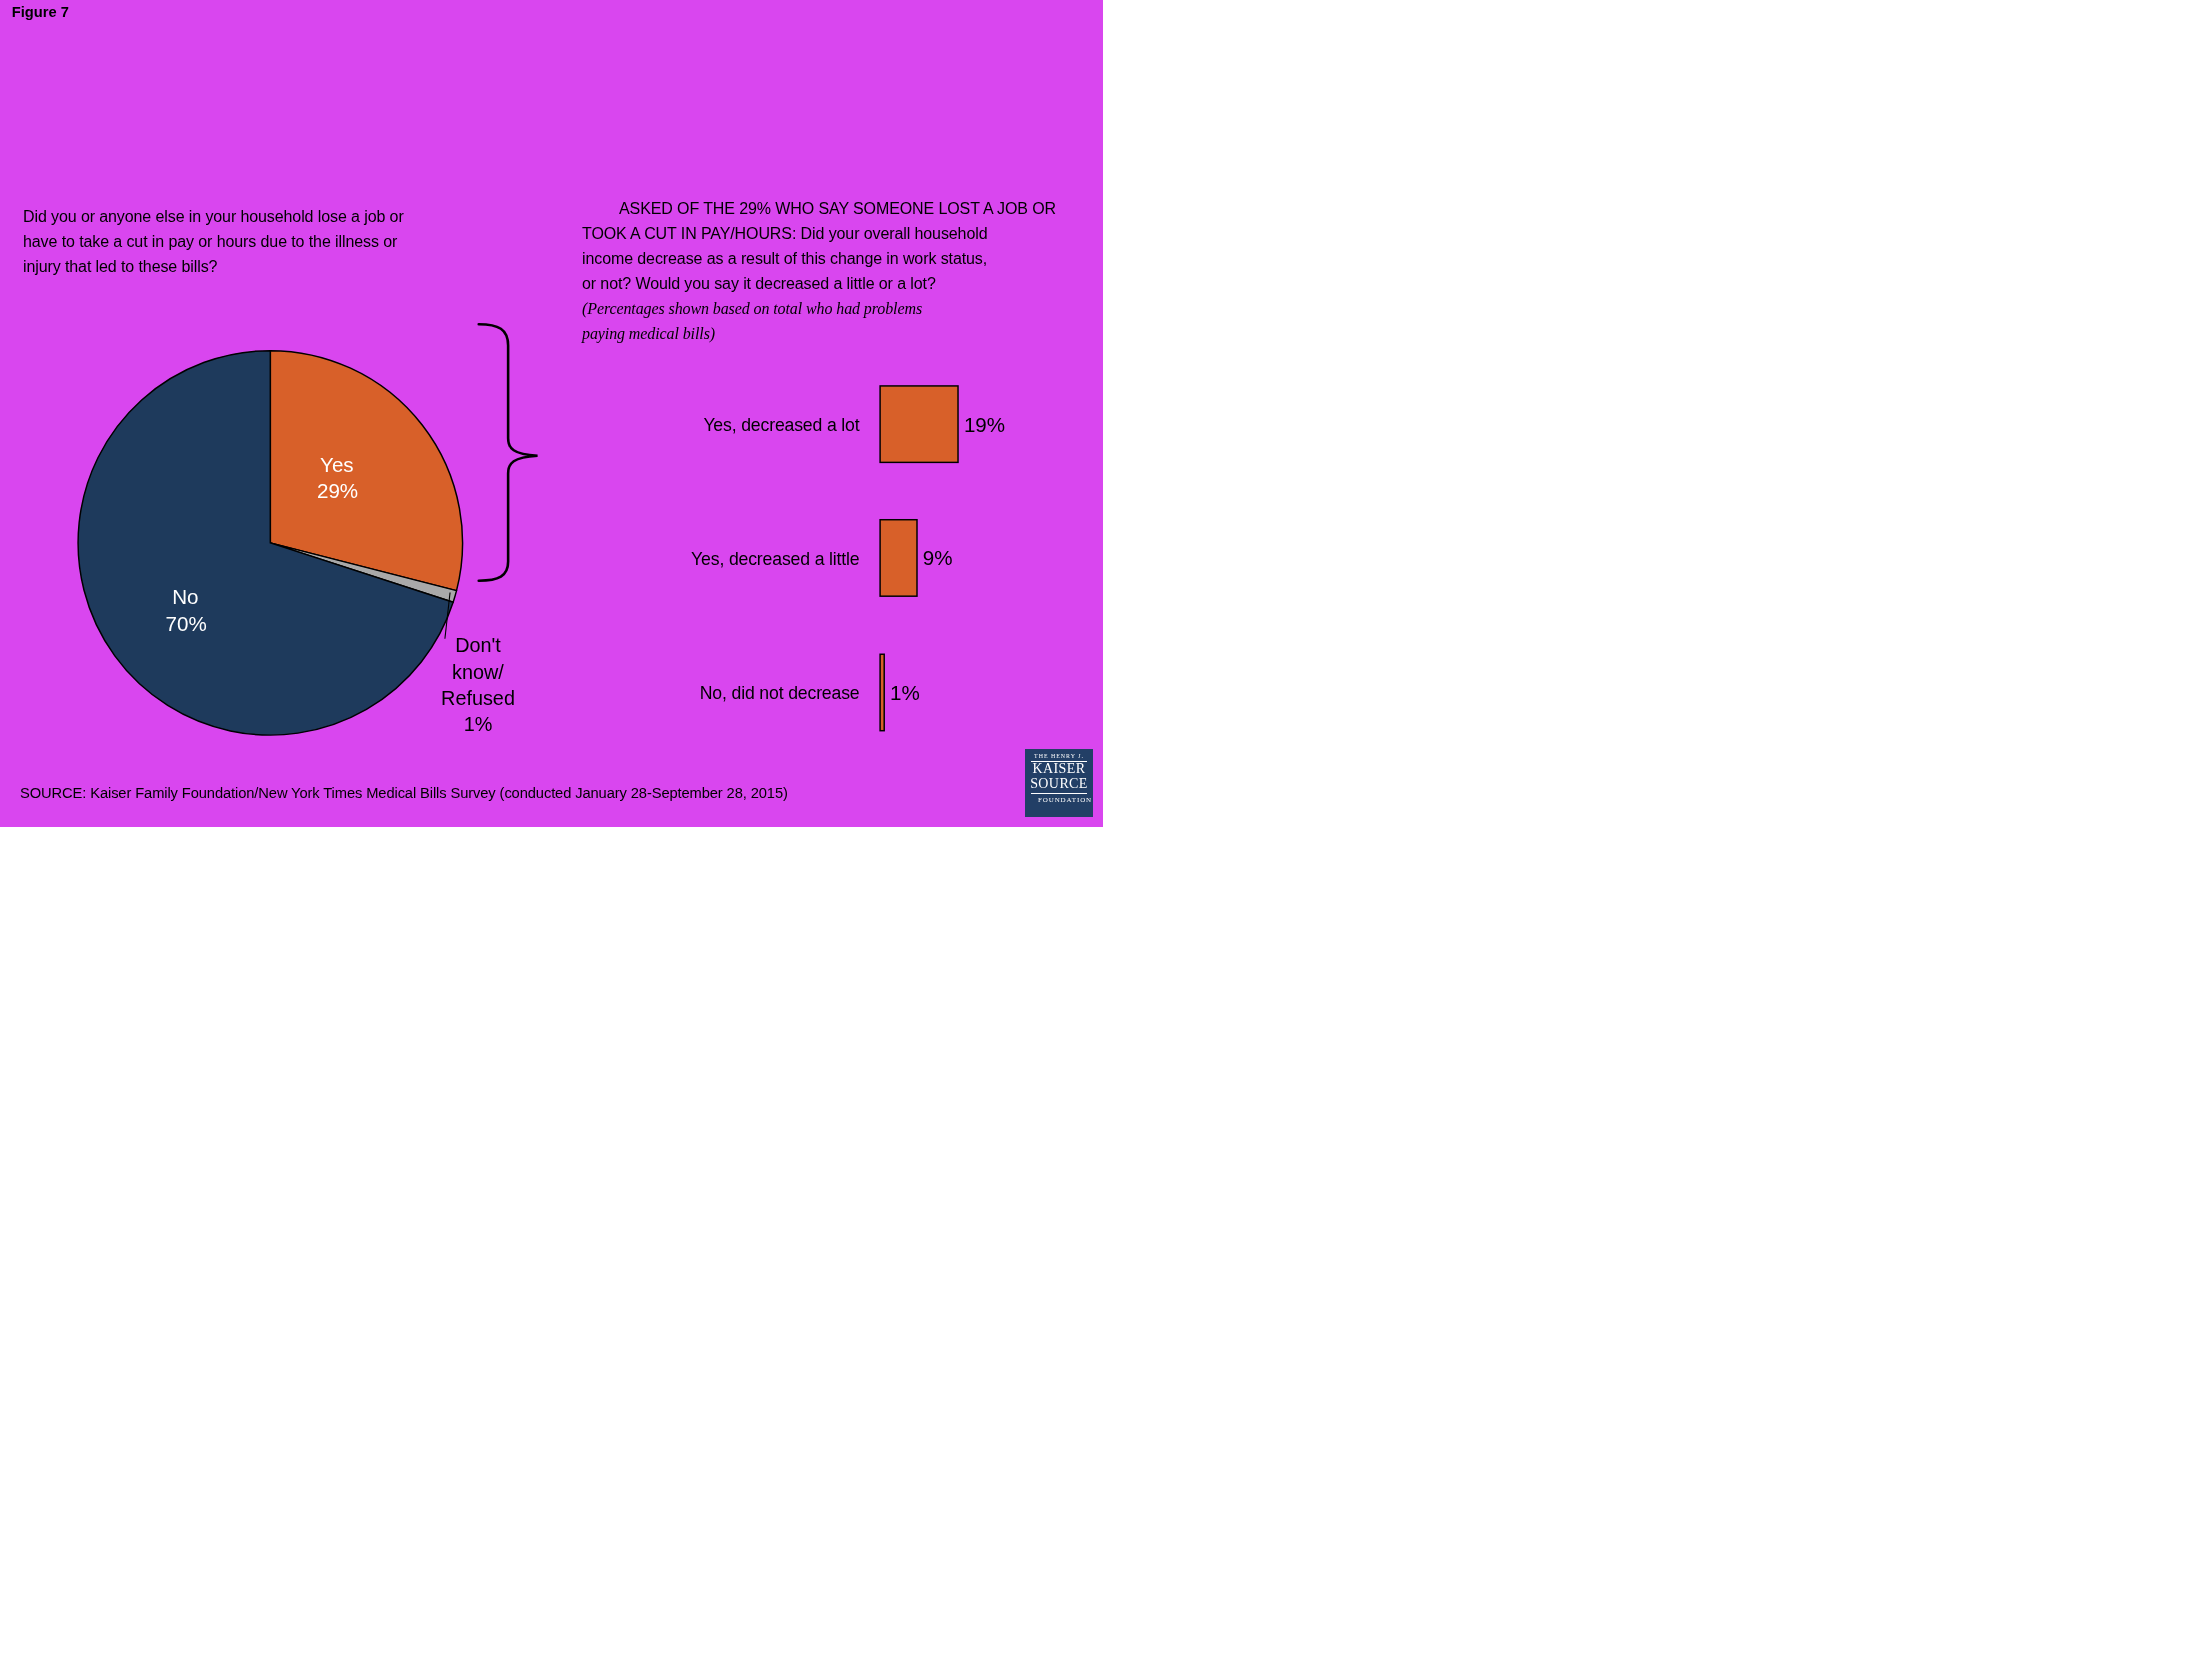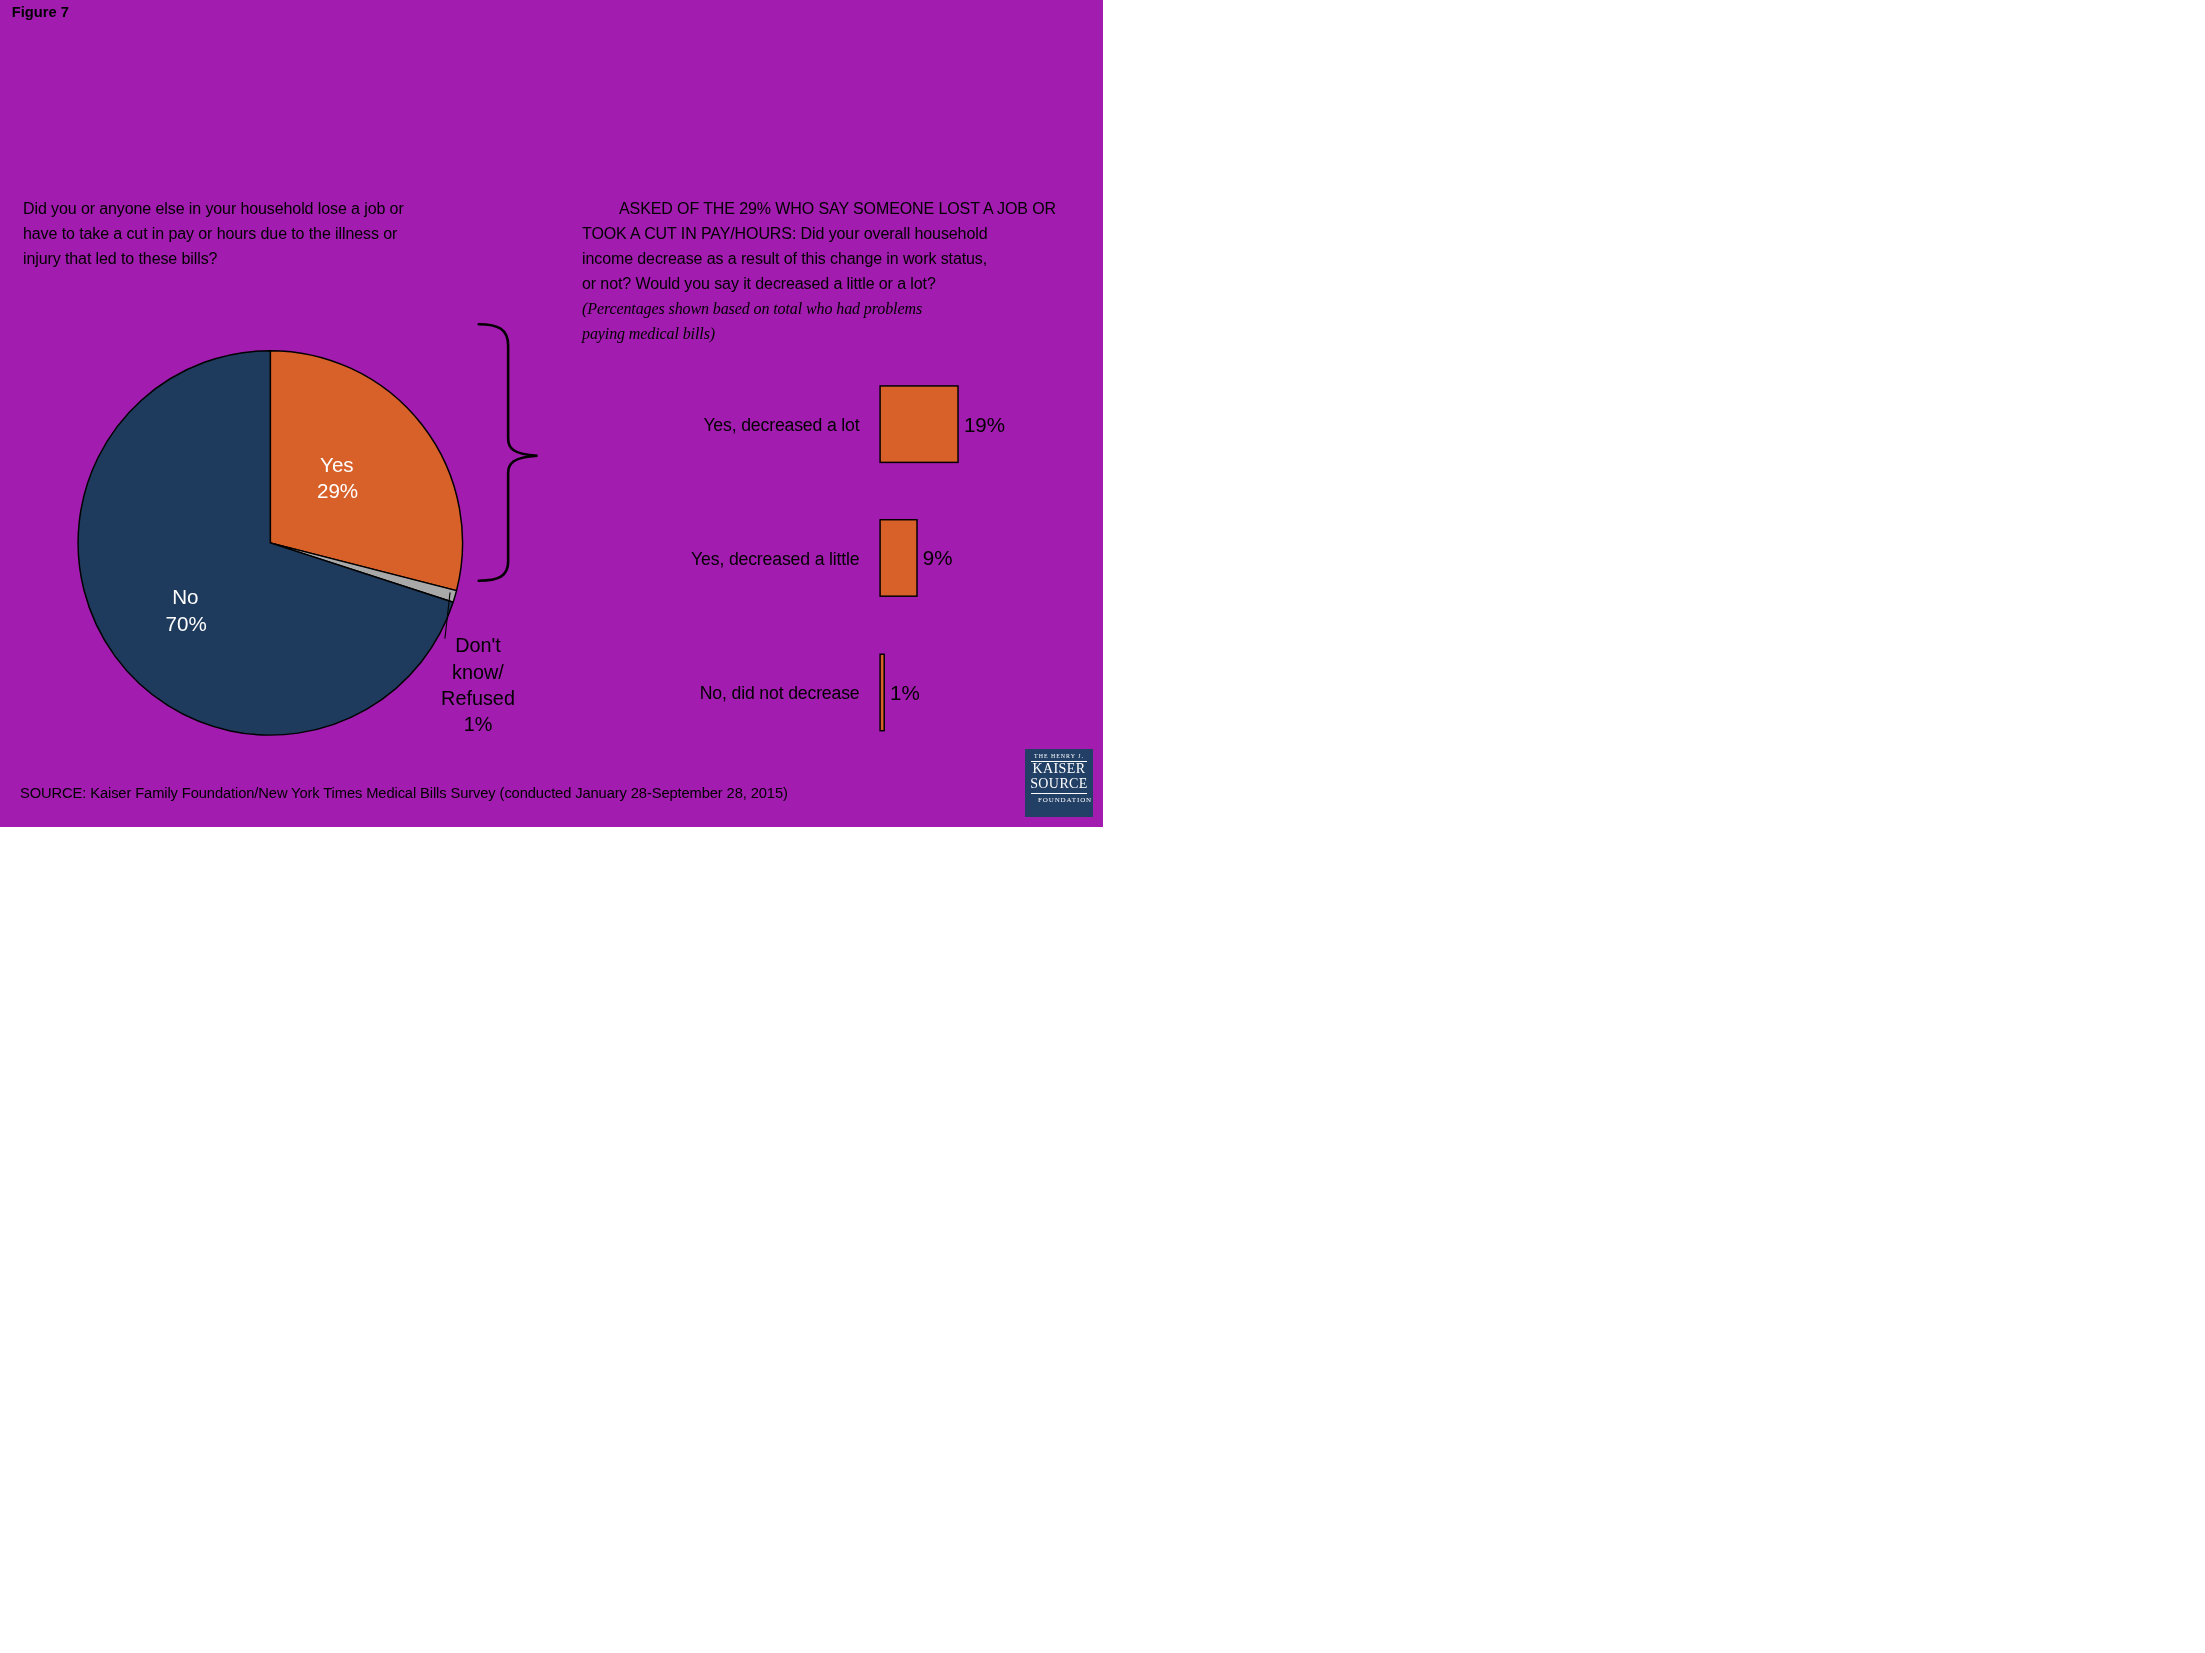--- a/index.html
+++ b/index.html
@@ -1,33 +1,33 @@
 <!DOCTYPE html>
 <html style="font-size:11.8px"><head>
 <meta charset="utf-8">
 <style>
   html,body{margin:0;padding:0;background:#fff;}
   #page{
-    position:relative;width:1103px;height:827px;background:#a21caf;
+    position:relative;width:1103px;height:827px;background:#d946ef;
     font-family:"Liberation Sans", sans-serif;color:#000;overflow:hidden;
   }
   .abs{position:absolute;}
   #figure-label{left:11.8px;top:4.4px;font-size:14.7px;font-weight:700;}
   #chart-title{
     left:10.3px;top:17.6px;font-size:26px;font-weight:700;line-height:1.32;
     white-space:pre-line;letter-spacing:-0.1px;
   }
   #chart-subtitle{left:11.8px;top:137px;font-size:17.3px;letter-spacing:0.7px;}
   #chart-subtitle span{
     display:inline-block;border-bottom:2.9px solid #000;padding-bottom:2.2px;
   }
   .question{
     font-size:16px;line-height:25px;white-space:pre-line;letter-spacing:-0.1px;
   }
-  #pie-question{left:23px;top:196px;width:522px;}
+  #pie-question{left:23px;top:204px;width:522px;}
   #bar-question{left:582px;top:196px;width:515px;}
   .uline{text-decoration-thickness:1.8px;text-underline-offset:2.9px;margin-left:37px;}
   .ital{font-style:italic;font-family:Liberation Serif, serif;}
   #figure-svg{left:0;top:0;}
   #source-note{left:20px;top:785px;font-size:14.7px;letter-spacing:-0.1px;}
   #kff-logo{
     left:1025px;top:749px;width:68px;height:68px;background:#223F66;
     display:flex;flex-direction:column;align-items:center;justify-content:flex-start;
     font-family:"Liberation Serif", serif;color:#fff;box-sizing:border-box;padding-top:4.4px;
   }

